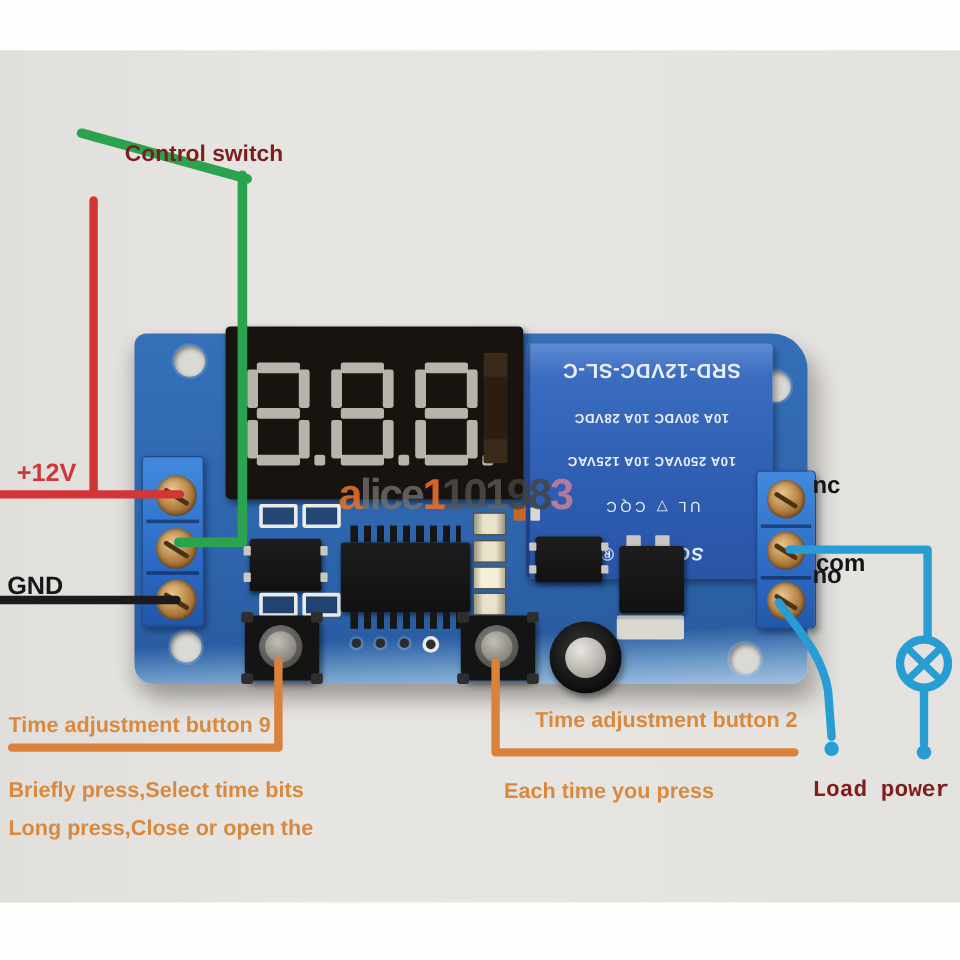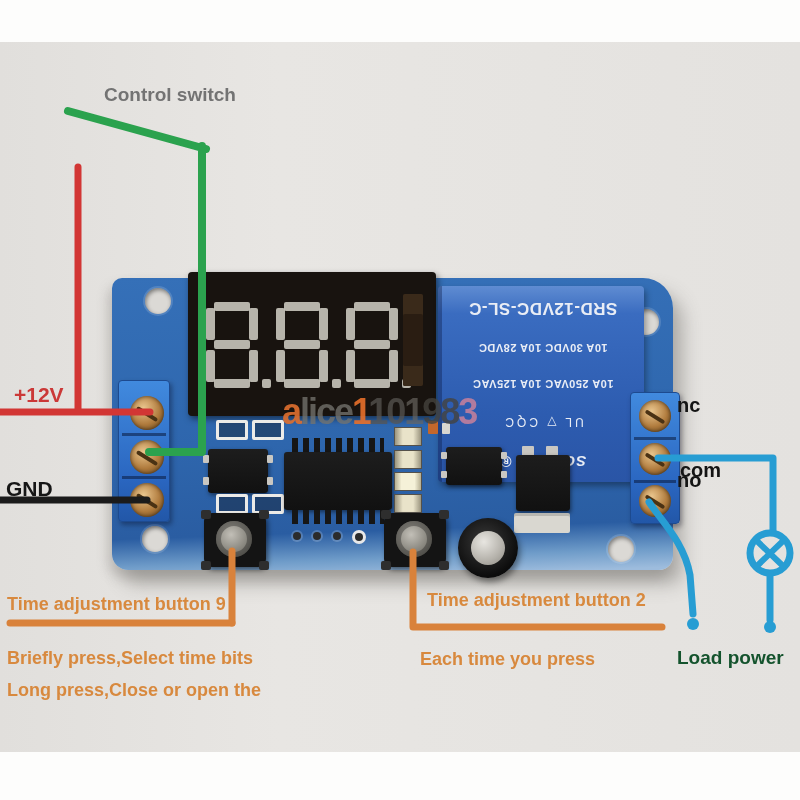--- a/index.html
+++ b/index.html
@@ -2,26 +2,26 @@
 <html><head>
 <meta charset="utf-8">
 <style>
   html,body{margin:0;padding:0;width:800px;height:800px;overflow:hidden;background:#fdfdfc;
             font-family:"Liberation Sans", sans-serif;}
   #stage{position:relative;width:800px;height:800px;}
   #photo-area{position:absolute;left:0;top:42px;width:800px;height:710px;
               background:linear-gradient(90deg,#e1dfdc,#e8e6e3 35%,#e4e2df);}
   
   .ann{position:absolute;white-space:nowrap;font-weight:bold;line-height:1.1;z-index:40;}
-  .green-t{color:#737373;font-size:19px;}
+  .green-t{color:#7f1d1d;font-size:19px;margin-top:34px;}
   .red-t{color:#cb3837;font-size:21px;}
   .black-t{color:#161616;font-size:21px;}
   .pin-t{color:#141414;font-size:20px;}
   .orange-t{color:#d8893e;font-size:18px;}
-  .blue-t{color:#14532d;font-size:19px;}
+  .blue-t{color:#7f1d1d;font-size:19px;font-family:Liberation Mono, monospace;}
   #watermark{position:absolute;left:282px;top:391px;font-size:36px;font-weight:bold;
              letter-spacing:-2px;z-index:25;opacity:.9;}
   
   #board{position:absolute;left:112px;top:278px;width:561px;height:292px;
          border-radius:10px 30px 14px 16px;z-index:10;
          background:linear-gradient(178deg,#3570b8 0%,#2e66ad 55%,#2a5da2 84%,#6f9cc9 93%,#9dbcdd 99%);
          box-shadow:10px 14px 18px rgba(110,108,104,.45),-4px 8px 12px rgba(110,108,104,.28);}
   .hole{position:absolute;width:26px;height:26px;border-radius:50%;background:#dbd9d5;
         box-shadow:inset 1px 2px 4px rgba(0,0,0,.45),0 0 0 2px rgba(255,255,255,.15);}
   
@@ -248,16 +248,16 @@
 
   <div class="ann green-t" style="left:104px;top:85px">Control switch</div>
   <div class="ann red-t" style="left:14px;top:383px">+12V</div>
   <div class="ann black-t" style="left:6px;top:477px">GND</div>
   <div class="ann pin-t" style="left:677px;top:394px">nc</div>
   <div class="ann pin-t" style="left:680px;top:459px">com</div>
   <div class="ann pin-t" style="left:677px;top:469px">no</div>
   <div class="ann orange-t" style="left:7px;top:595px">Time adjustment button 9</div>
   <div class="ann orange-t" style="left:7px;top:649px">Briefly press,Select time bits</div>
   <div class="ann orange-t" style="left:7px;top:681px">Long press,Close or open the</div>
-  <div class="ann orange-t" style="left:427px;top:591px">Time adjustment button 2</div>
+  <div class="ann orange-t" style="left:446px;top:591px">Time adjustment button 2</div>
   <div class="ann orange-t" style="left:420px;top:650px">Each time you press</div>
   <div class="ann blue-t" style="left:677px;top:648px">Load power</div>
 </div>
 
 </body></html>

